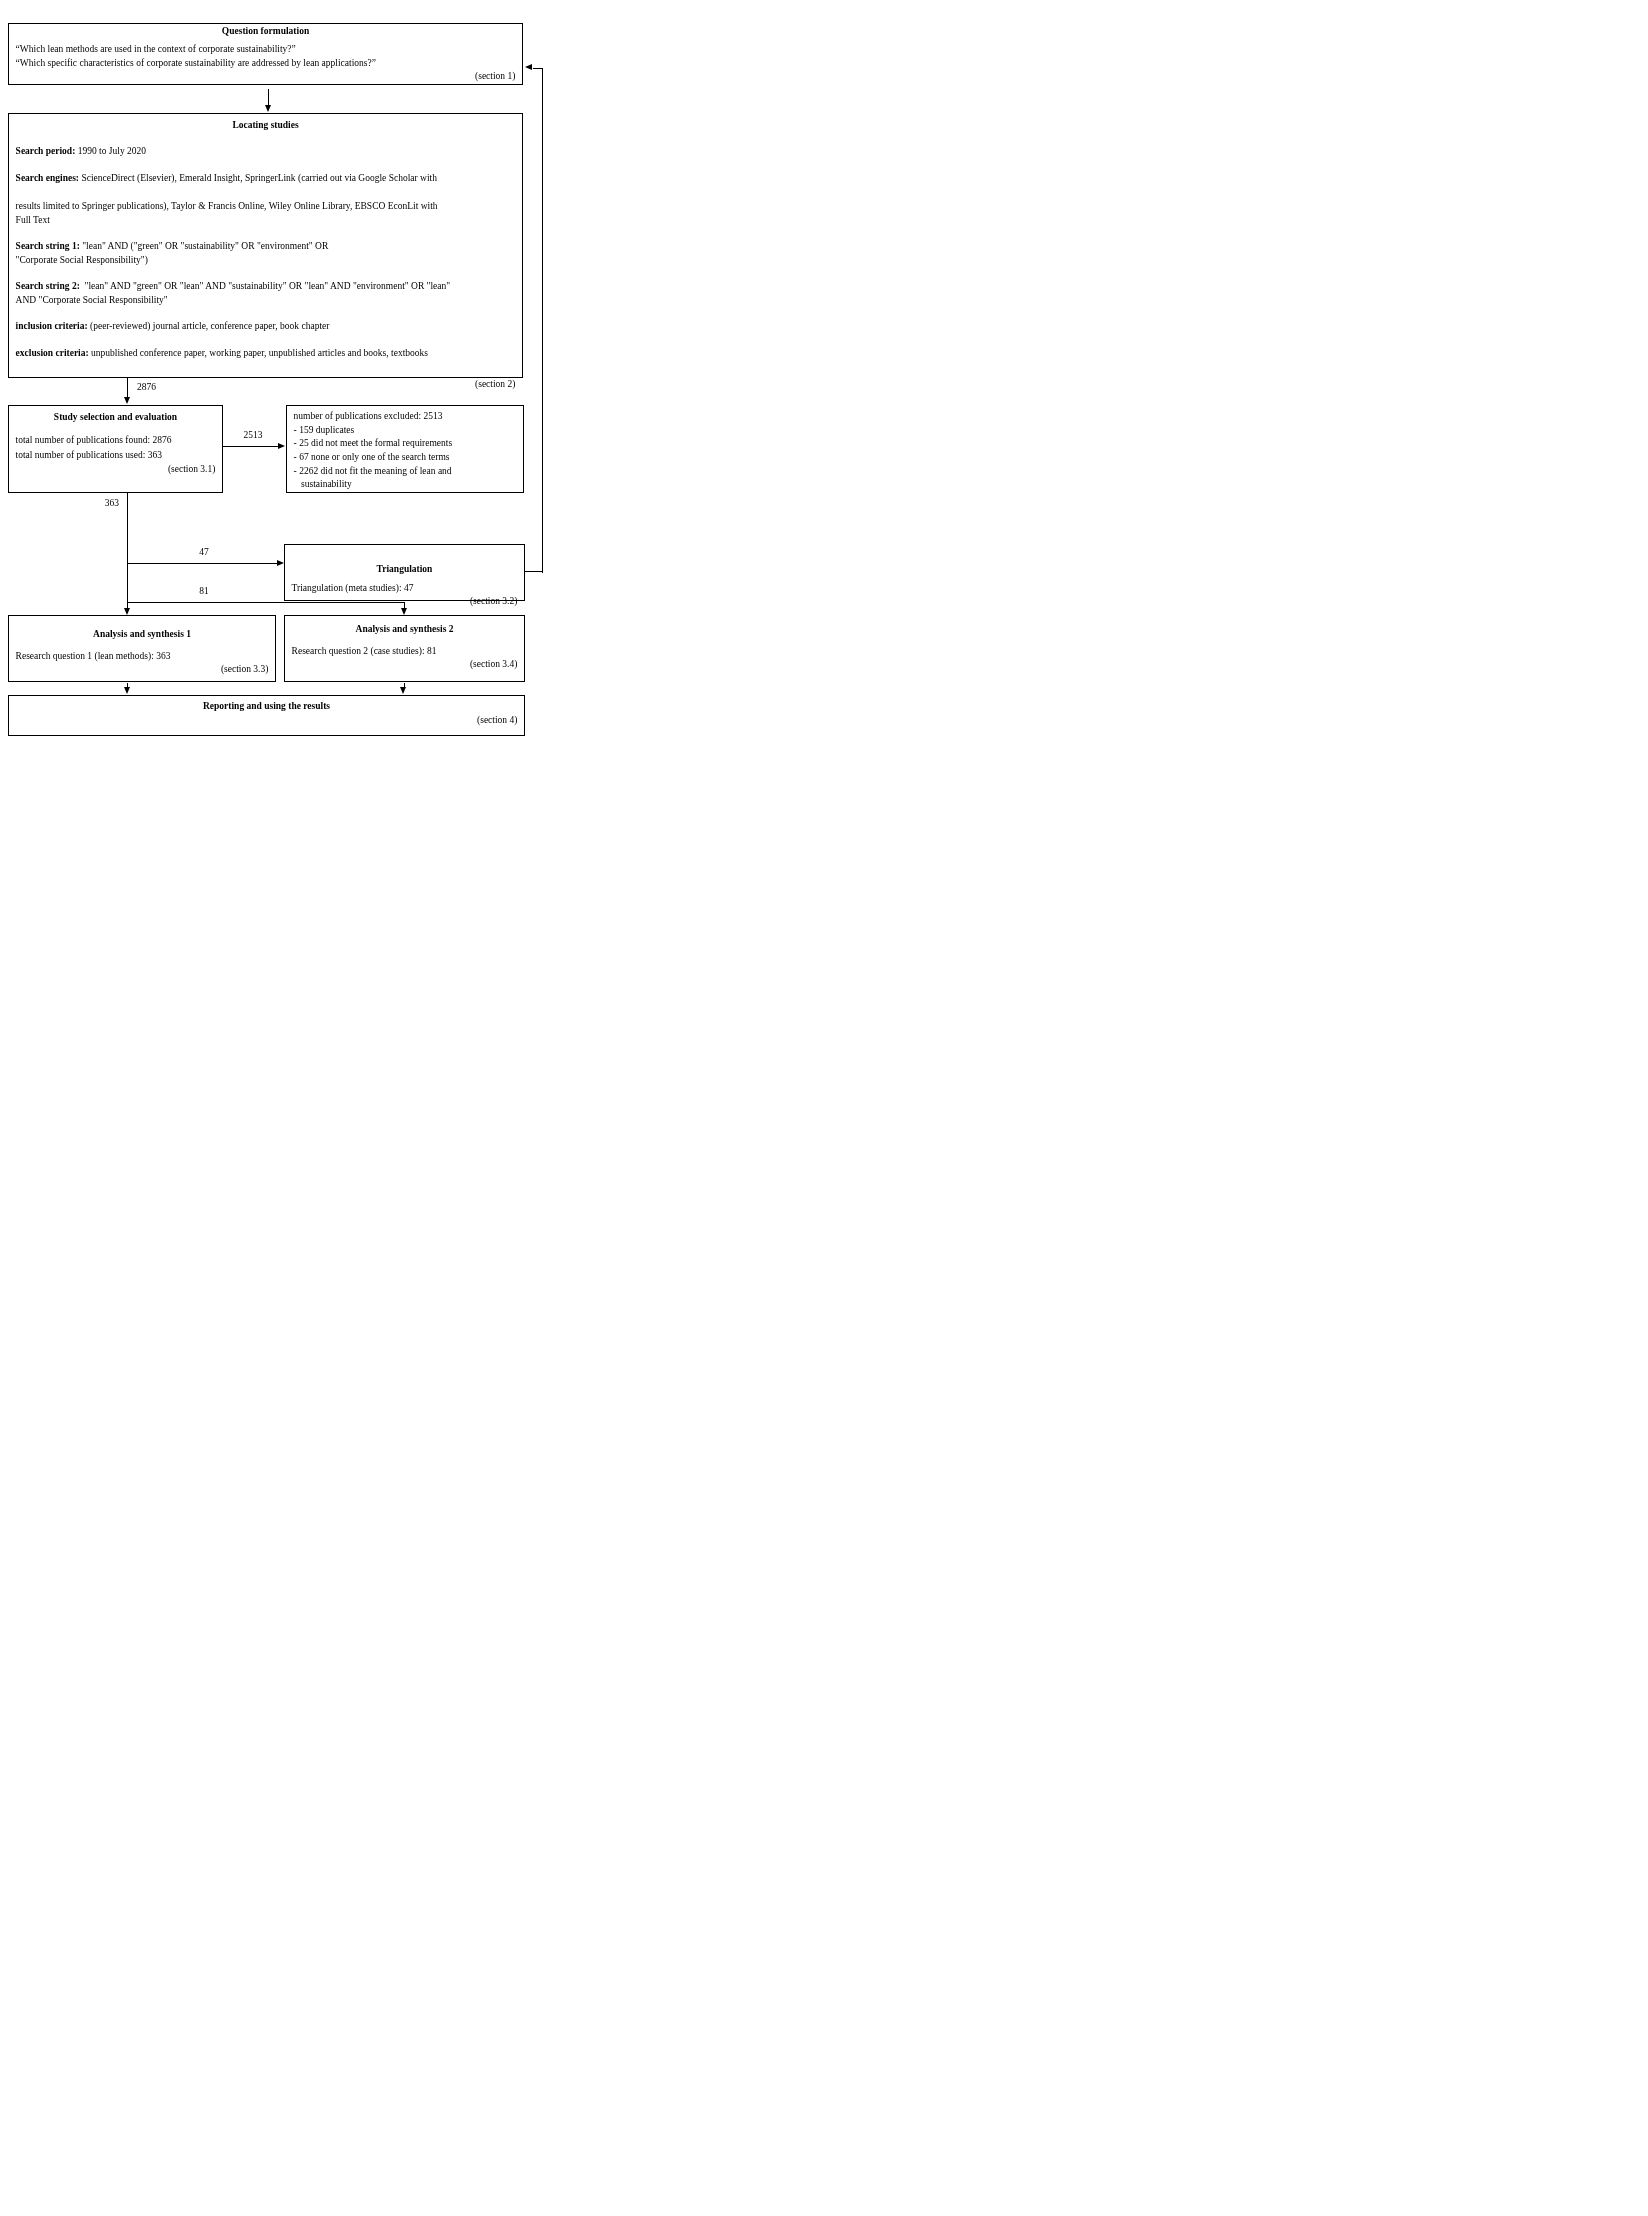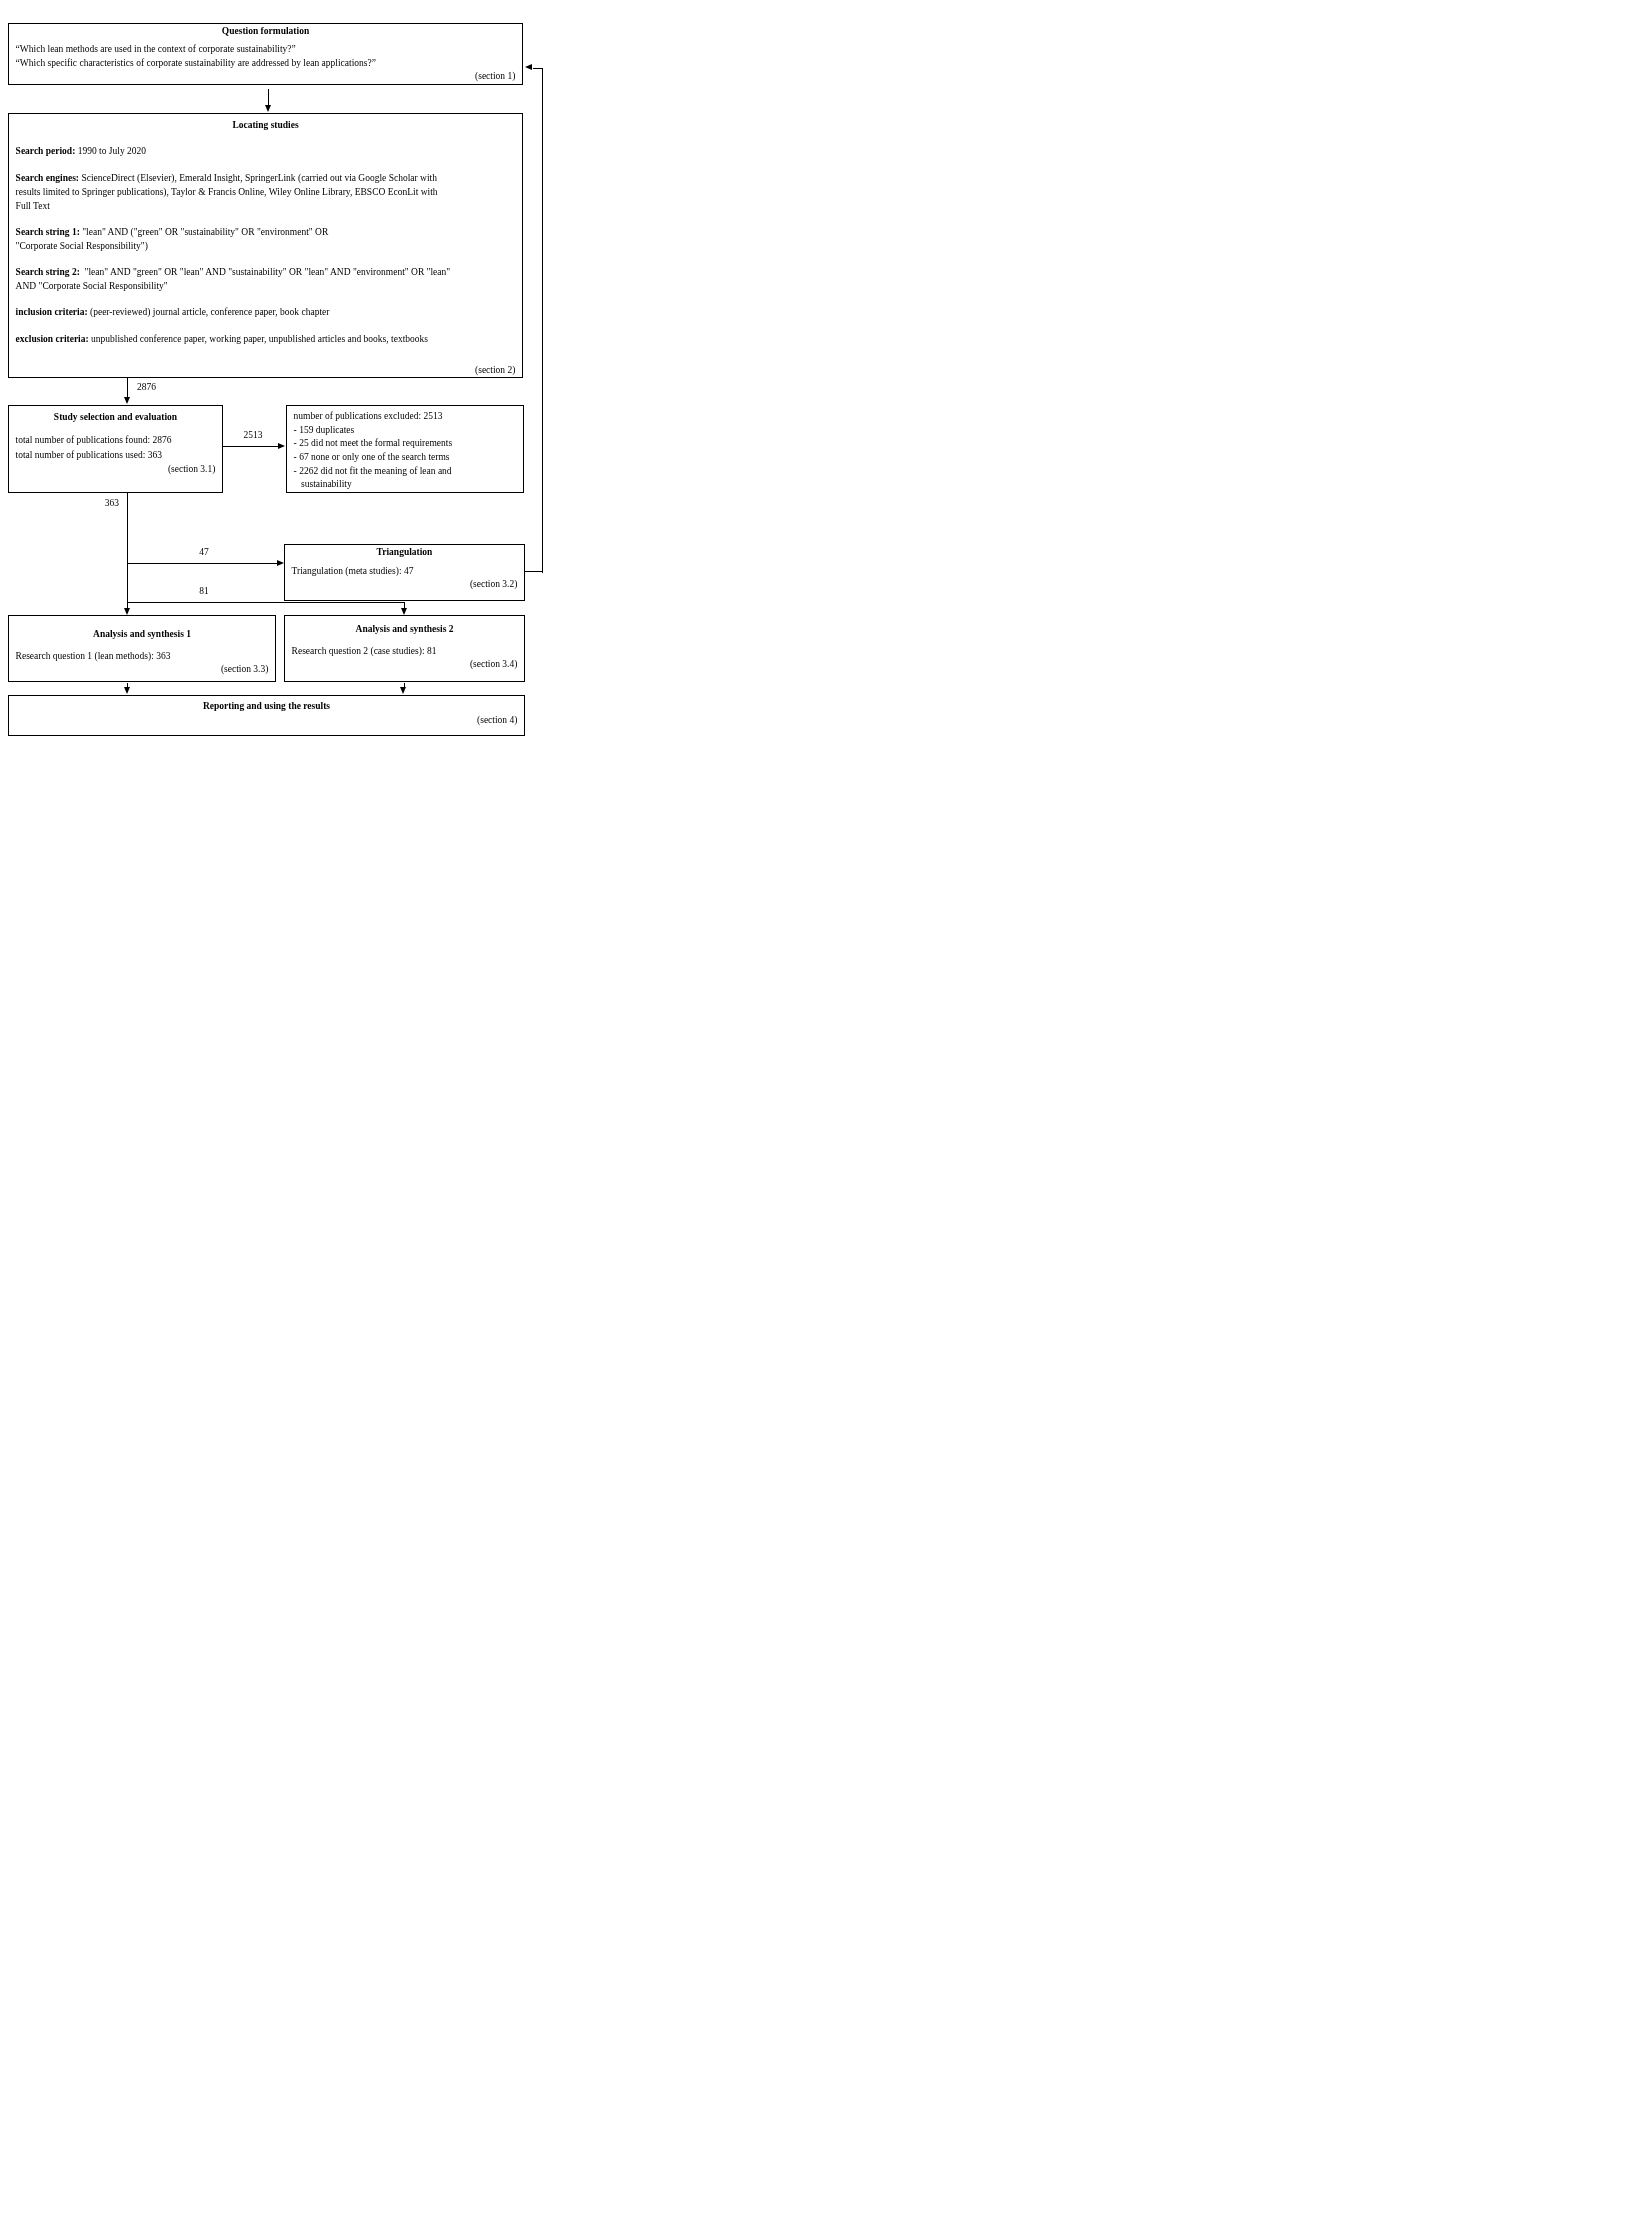--- a/index.html
+++ b/index.html
@@ -46,21 +46,21 @@
     <div class="sect" style="line-height:10.4px;">(section 1)</div>
   </div>
 
   <div class="vline" style="left:268px; top:89px; width:0.9px; height:17.5px;"></div>
   <div class="ah ah-down" style="left:265px; top:105px;"></div>
 
   <div class="fbox" style="left:8px; top:113px; width:515px; height:265px; padding-top:4.7px;">
     <div class="btitle" style="line-height:13.3px;">Locating studies</div>
     <div class="line" style="margin-top:12.3px; line-height:14px;"><b>Search period:</b><span> 1990 to July 2020</span></div>
     <div class="line" style="margin-top:12.3px; line-height:14px;"><b>Search engines:</b><span> ScienceDirect (Elsevier), Emerald Insight, SpringerLink (carried out via Google Scholar with</span></div>
-    <div class="line" style="line-height:14px;">results limited to Springer publications), Taylor &amp; Francis Online, Wiley Online Library, EBSCO EconLit with</div>
+    <div class="line" style="line-height:14px;margin-top:14px;">results limited to Springer publications), Taylor &amp; Francis Online, Wiley Online Library, EBSCO EconLit with</div>
     <div class="line" style="line-height:14px;">Full Text</div>
     <div class="line" style="margin-top:12.3px; line-height:14px;"><b>Search string 1:</b><span> "lean" AND ("green" OR "sustainability" OR "environment" OR</span></div>
     <div class="line" style="line-height:14px;">"Corporate Social Responsibility")</div>
     <div class="line" style="margin-top:12.3px; line-height:14px;"><b>Search string 2:</b><span>  "lean" AND "green" OR "lean" AND "sustainability" OR "lean" AND "environment" OR "lean"</span></div>
     <div class="line" style="line-height:14px;">AND "Corporate Social Responsibility"</div>
     <div class="line" style="margin-top:12.3px; line-height:14px;"><b>inclusion criteria:</b><span> (peer-reviewed) journal article, conference paper, book chapter</span></div>
     <div class="line" style="margin-top:12.3px; line-height:14px;"><b>exclusion criteria:</b><span> unpublished conference paper, working paper, unpublished articles and books, textbooks</span></div>
     <div class="sect" style="line-height:12.3px; margin-top:18px;">(section 2)</div>
   </div>
 
@@ -89,21 +89,21 @@
   </div>
 
   <div class="vline" style="left:127px; top:492px; width:0.9px; height:116px;"></div>
   <div class="albl" style="left:90px; top:498px; width:29px; text-align:right;">363</div>
   <div class="ah ah-down" style="left:124px; top:608px;"></div>
 
   <div class="hline" style="left:127px; top:563px; width:151px; height:0.9px;"></div>
   <div class="ah ah-right" style="left:277px; top:560px;"></div>
   <div class="albl" style="left:185px; top:547px; width:38px; text-align:center;">47</div>
 
-  <div class="fbox" style="left:284px; top:544px; width:241px; height:57px; padding-top:1px;">
+  <div class="fbox" style="left:284px; top:544px; width:241px; height:57px; padding-top:18px;">
     <div class="btitle" style="line-height:13.3px;">Triangulation</div>
     <div class="line" style="margin-top:4.7px; line-height:14px;">Triangulation (meta studies): 47</div>
     <div class="sect" style="line-height:12.3px;">(section 3.2)</div>
   </div>
 
   <div class="hline" style="left:127px; top:602px; width:278px; height:0.9px;"></div>
   <div class="vline" style="left:404px; top:602px; width:0.9px; height:7px;"></div>
   <div class="ah ah-down" style="left:401px; top:608px;"></div>
   <div class="albl" style="left:185px; top:586px; width:38px; text-align:center;">81</div>
 

